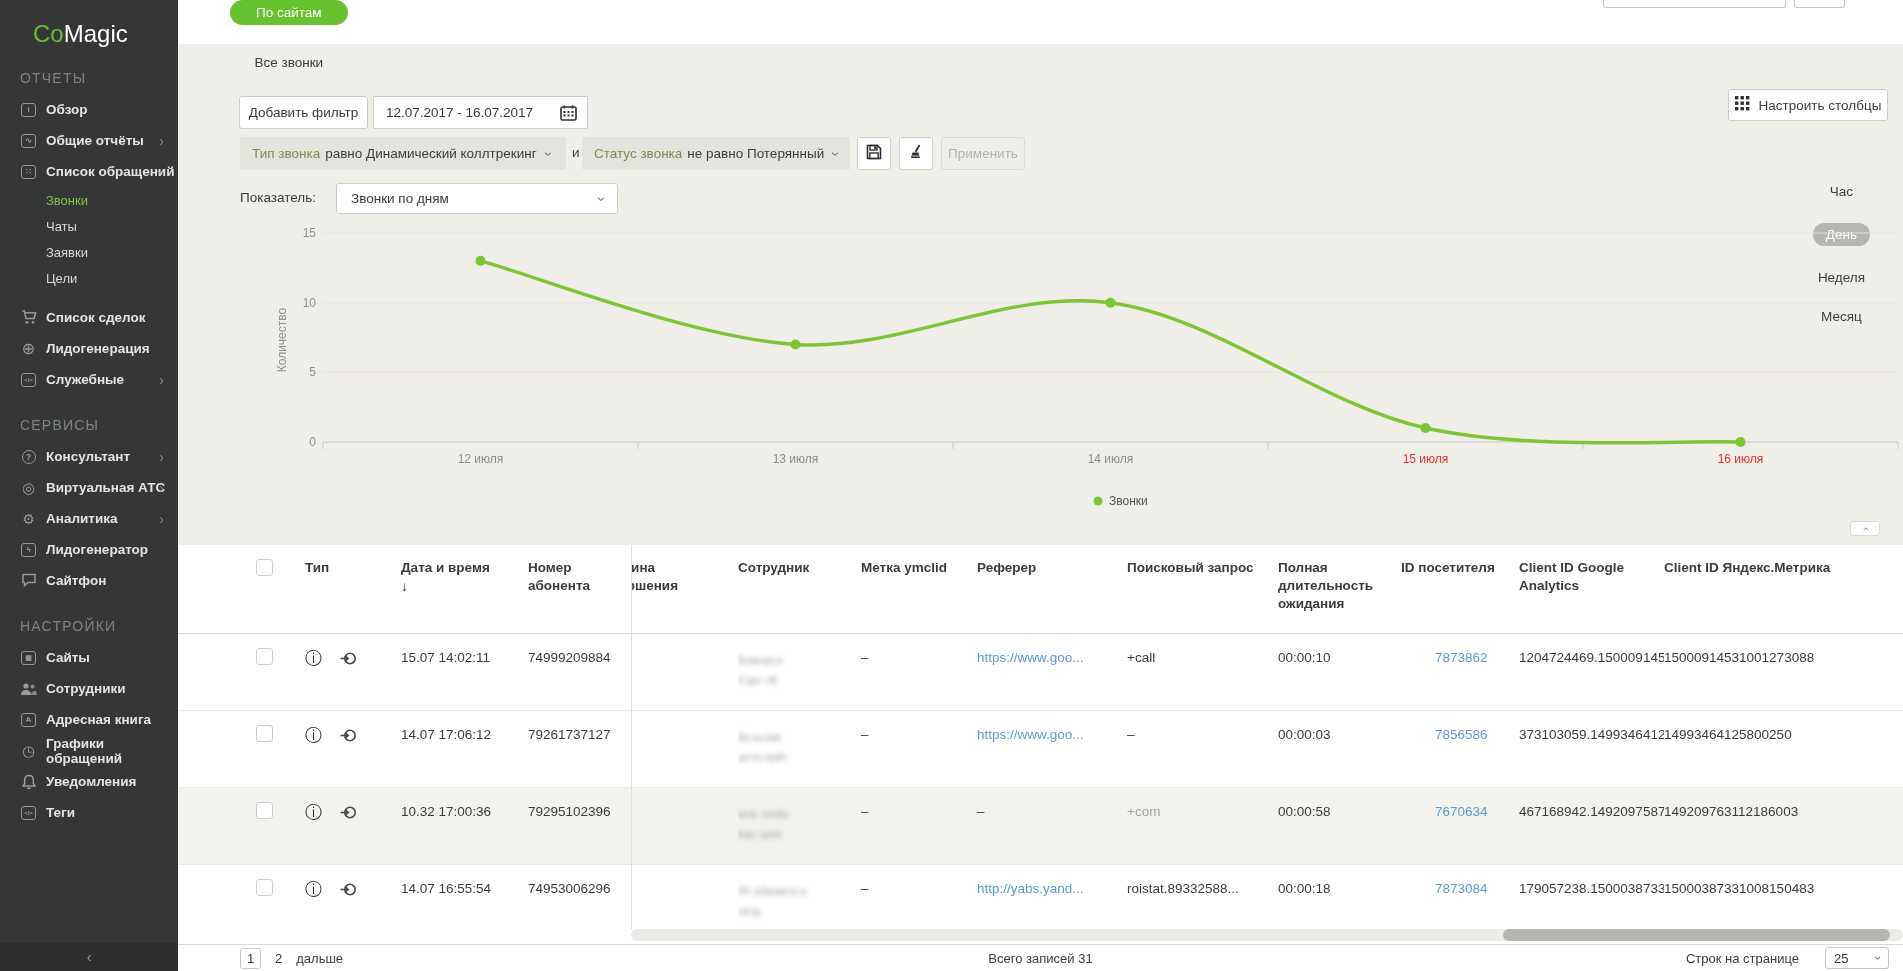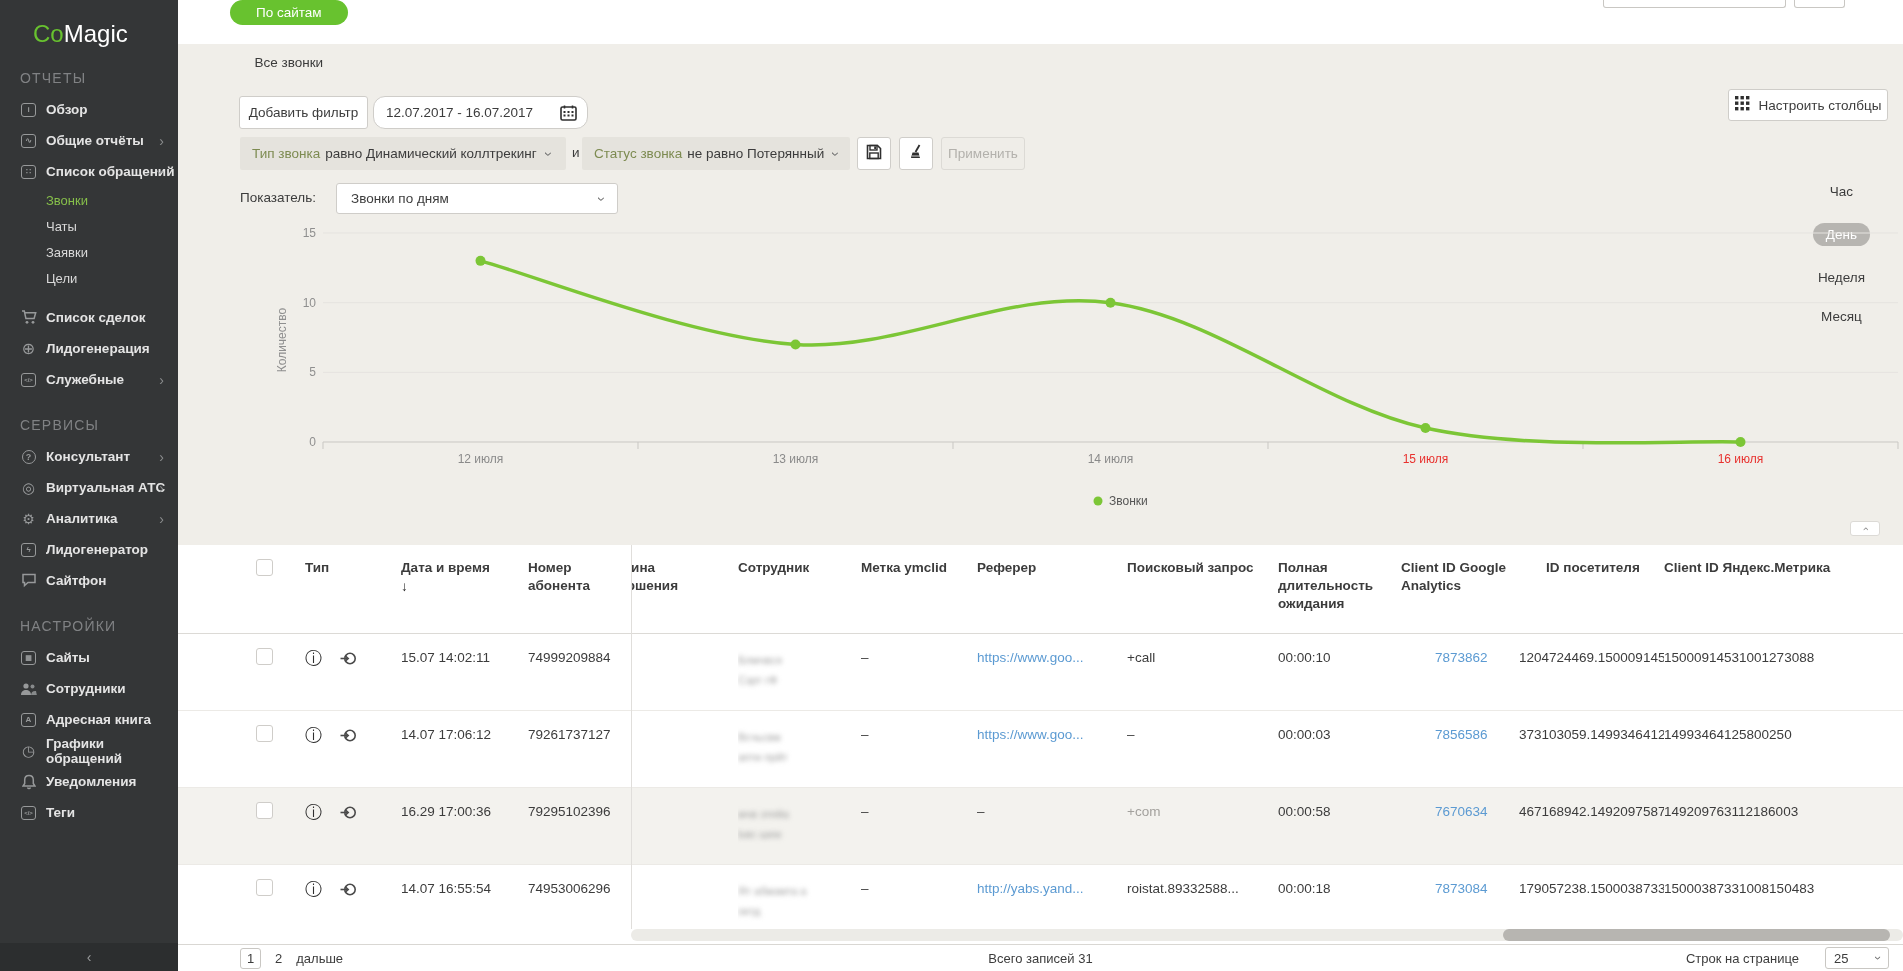--- a/index.html
+++ b/index.html
@@ -25,21 +25,21 @@
   
   #main { position:absolute; left:178px; top:0; width:1725px; height:971px; background:#f0eee9; }
   #topbar { position:absolute; left:0; top:0; width:1725px; height:44px; background:#fff; }
   #tabs { position:absolute; left:52px; top:0; height:44px; display:flex; align-items:center; gap:30px;flex-direction:column; }
   .tab { font-size:13.5px; color:#3c3c3c; cursor:pointer; white-space:nowrap; }
   .tab.pill { background:#68c22f; color:#fff; border-radius:14px; padding:5px 26px; }
   .cutbox { position:absolute; top:0; background:#fff; border:1px solid #c9c7c3; border-top:none; border-radius:0 0 3px 3px; height:8px; }
 
   .btn { background:#fff; border:1px solid #cfcdc9; border-radius:3px; font-size:13.5px; color:#3c3c3c; display:flex; align-items:center; justify-content:center; cursor:pointer; }
   #add-filter { position:absolute; left:61px; top:96px; width:129px; height:33px; }
-  #date-input { position:absolute; left:195px; top:96px; width:215px; height:33px; background:#fff; border:1px solid #cfcdc9; border-radius:12px; display:flex; align-items:center; padding:0 10px 0 12px; font-size:13.5px; cursor:pointer; }
+  #date-input { position:absolute; left:195px; top:96px; width:215px; height:33px; background:#fff; border:1px solid #cfcdc9; border-radius:1px; display:flex; align-items:center; padding:0 10px 0 12px; font-size:13.5px; cursor:pointer; }
   #date-input .cal { margin-left:auto; display:flex; }
   #configure-btn { position:absolute; left:1550px; top:89px; width:160px; height:32px; gap:9px; }
 
   .chip { position:absolute; top:137px; height:33px; background:#e5e3dd; border-radius:2px; display:flex; align-items:center; padding:0 12px; font-size:13.5px; color:#3c3c3c; cursor:pointer; white-space:nowrap; }
   .chip .fld { color:#7d8b51; margin-right:5px; }
   .chip .chev-d { margin-left:10px; color:#6f6f6f; }
   #joiner { position:absolute; left:394px; top:145px; font-size:13.5px; color:#3c3c3c; }
   #save-btn { position:absolute; left:679px; top:137px; width:34px; height:33px; }
   #clear-btn { position:absolute; left:721px; top:137px; width:34px; height:33px; }
   #apply-btn { position:absolute; left:763px; top:137px; width:84px; height:33px; background:#efede8; border:1px solid #dcdad5; color:#b3b1ac; cursor:default; }
@@ -390,22 +390,22 @@
         <div class="cell c-date"><span>Дата и время</span><span class="sort-arrow">↓</span></div>
         <div class="cell c-num">Номер абонента</div>
         <div class="cell c-reason">
             <span class="clip-head">Причина завершения</span>
           </div>
         <div class="cell c-emp">Сотрудник</div>
         <div class="cell c-ymclid">Метка ymclid</div>
         <div class="cell c-ref">Реферер</div>
         <div class="cell c-query">Поисковый запрос</div>
         <div class="cell c-wait">Полная длительность ожидания</div>
+        <div class="cell c-visitor">ID посетителя</div>
         <div class="cell c-ga">Client ID Google Analytics</div>
-        <div class="cell c-visitor">ID посетителя</div>
         <div class="cell c-ym">Client ID Яндекс.Метрика</div>
       </div>
       <div id="tbody">
           <div class="trow data-row">
             <div class="cell c-check">
               <div class="checkbox"></div>
             </div>
             <div class="cell c-type">
               <span class="info-ico">ⓘ</span>
               <span><svg width="17" height="17" viewBox="0 0 17 17">
@@ -461,21 +461,21 @@
               <div class="checkbox"></div>
             </div>
             <div class="cell c-type">
               <span class="info-ico">ⓘ</span>
               <span><svg width="17" height="17" viewBox="0 0 17 17">
                   <circle cx="10" cy="8.5" r="5.2" fill="none" stroke="#4a4a4a" stroke-width="1.6"></circle>
                   <path d="M0.5 8.5 h7" stroke="#4a4a4a" stroke-width="1.6"></path>
                   <path d="M5 5.6 l3.2 2.9 -3.2 2.9" fill="none" stroke="#4a4a4a" stroke-width="1.6"></path>
                 </svg></span>
             </div>
-            <div class="cell c-date">16.29 17:00:36</div>
+            <div class="cell c-date">10.32 17:00:36</div>
             <div class="cell c-num">79295102396</div>
             <div class="cell c-reason"></div>
             <div class="cell c-emp">
               <div class="blurred">мчв этейа</div>
               <div class="blurred">Ьвс шюк</div>
             </div>
             <div class="cell c-ymclid">–</div>
             <div class="cell c-ref">–</div>
             <div class="cell c-query muted">+com</div>
             <div class="cell c-wait">00:00:58</div>

